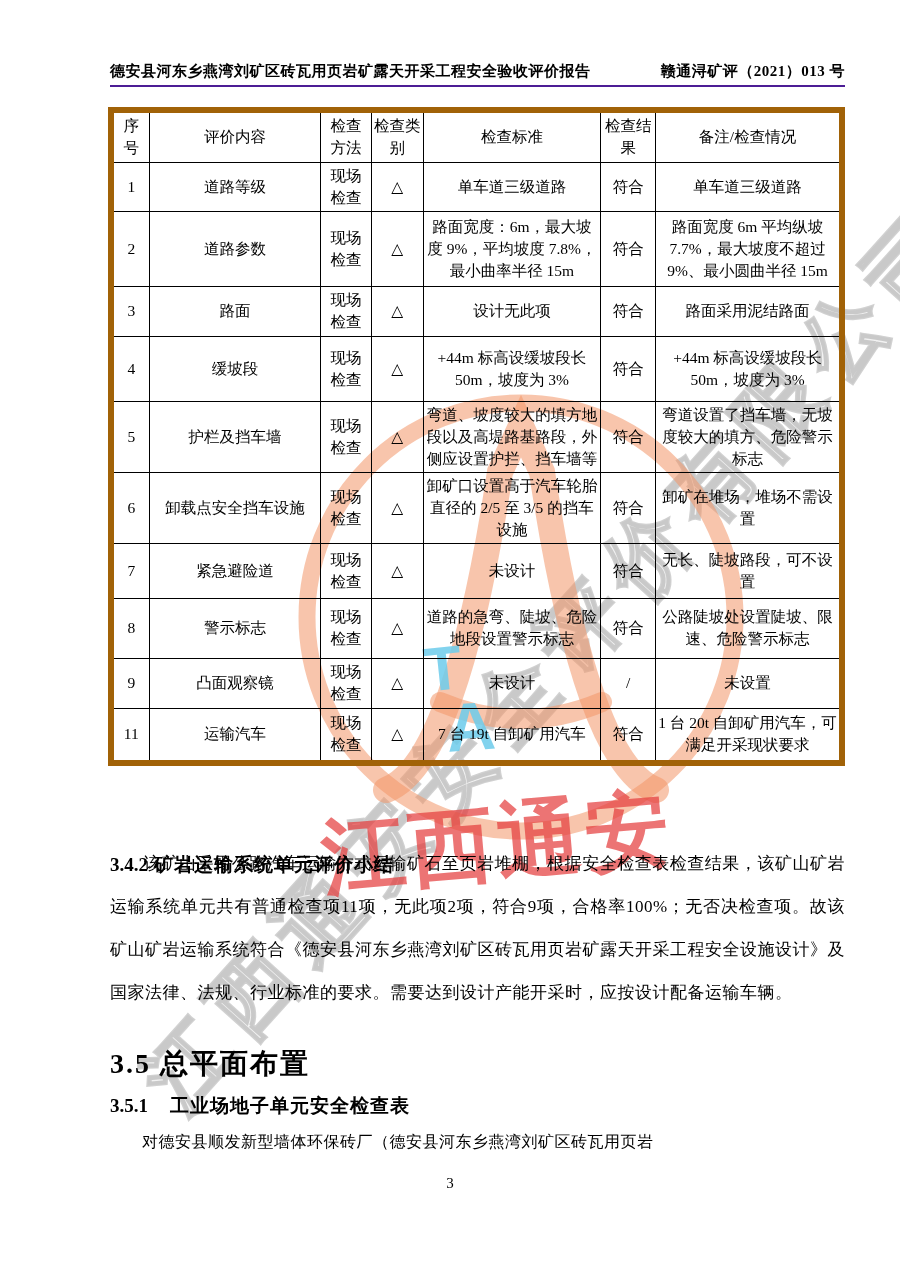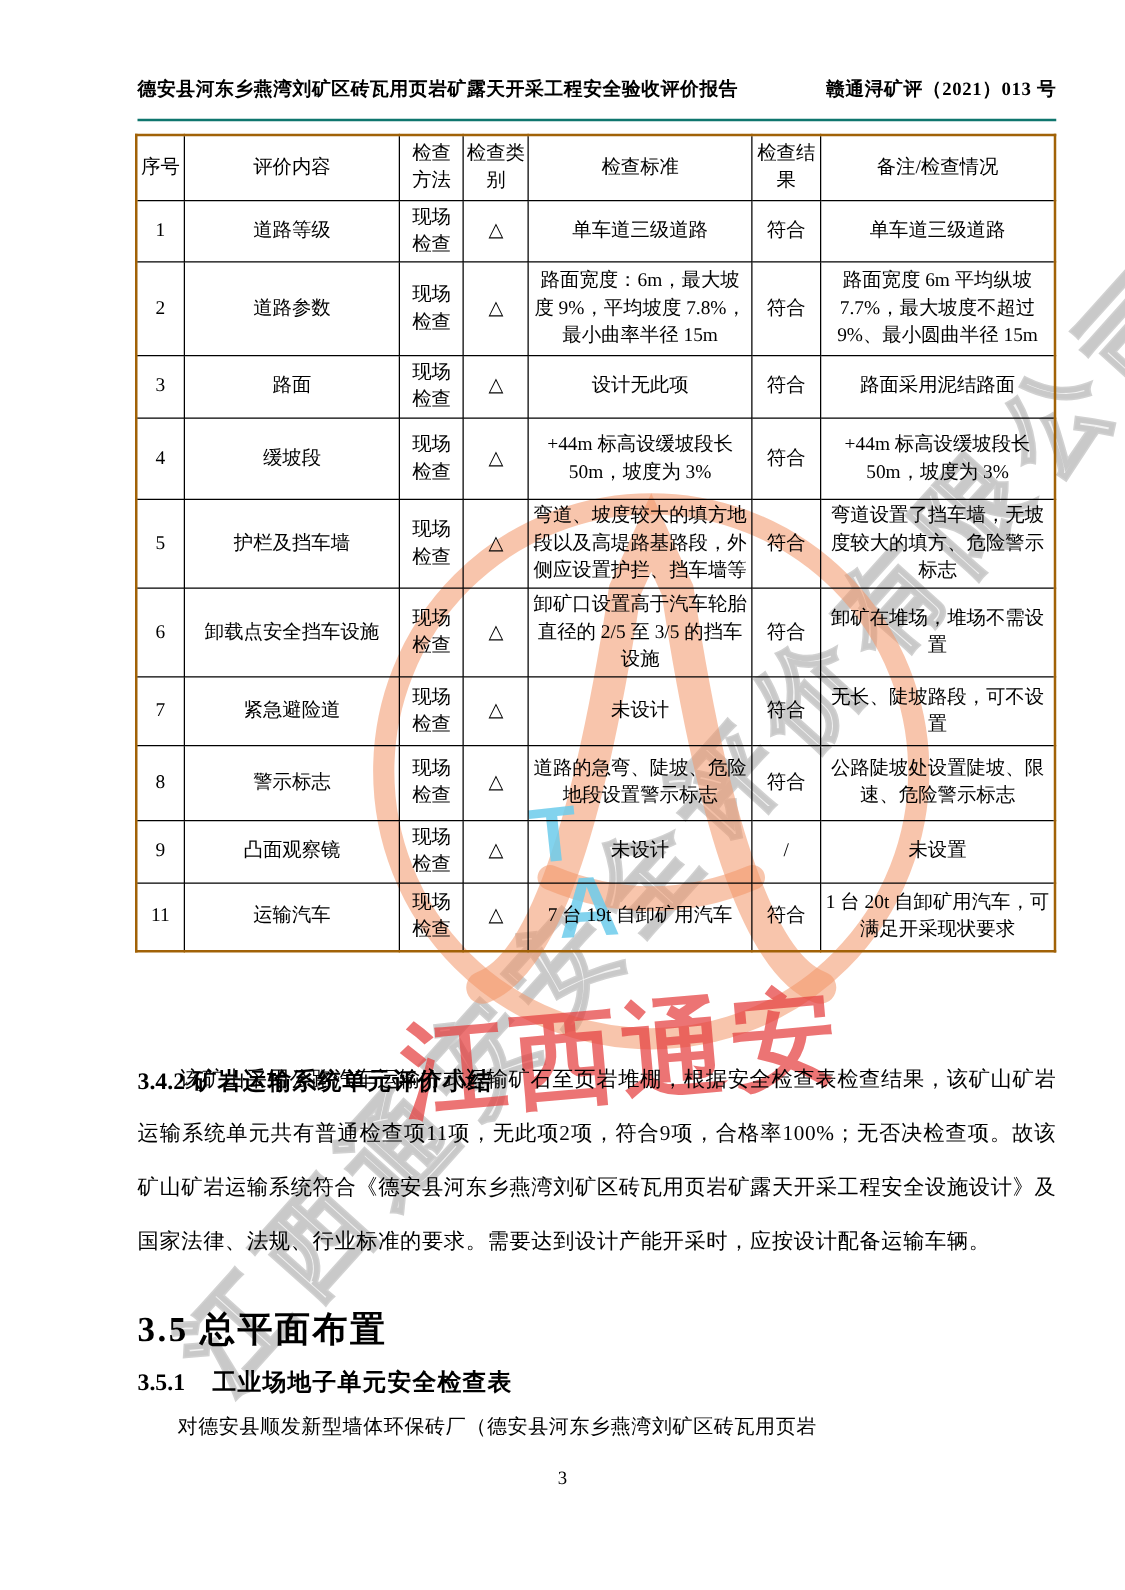--- a/index.html
+++ b/index.html
@@ -9,28 +9,28 @@
     font-family:"Liberation Serif","DejaVu Serif",serif; color:#000;
   }
   .content-layer { position:absolute; inset:0; z-index:2; }
   .watermark-layer { position:absolute; inset:0; z-index:1; pointer-events:none; }
 
   
   .page-header {
     position:absolute; left:110px; width:735px; top:62px;
     display:flex; justify-content:space-between; align-items:flex-end;
     font-weight:bold; font-size:15px; letter-spacing:0.5px;
-    padding-bottom:14px; border-bottom:2px solid #0f766e;
+    padding-bottom:4px; border-bottom:2px solid #4c1d95;
   }
 
   
   table.checklist {
     position:absolute; left:108px; top:107px; width:737px;
     border-collapse:collapse; table-layout:fixed;
-    border:2px solid #a16207;
+    border:6px solid #a16207;
   }
   table.checklist th, table.checklist td {
     border:1px solid #000; text-align:center; vertical-align:middle;
     font-size:15.5px; line-height:1.42; font-weight:normal;
     padding:2px 2px; word-break:break-word; overflow:hidden;
   }
 
   
   .h342 {
     position:absolute; left:110px; top:852px; width:735px;

